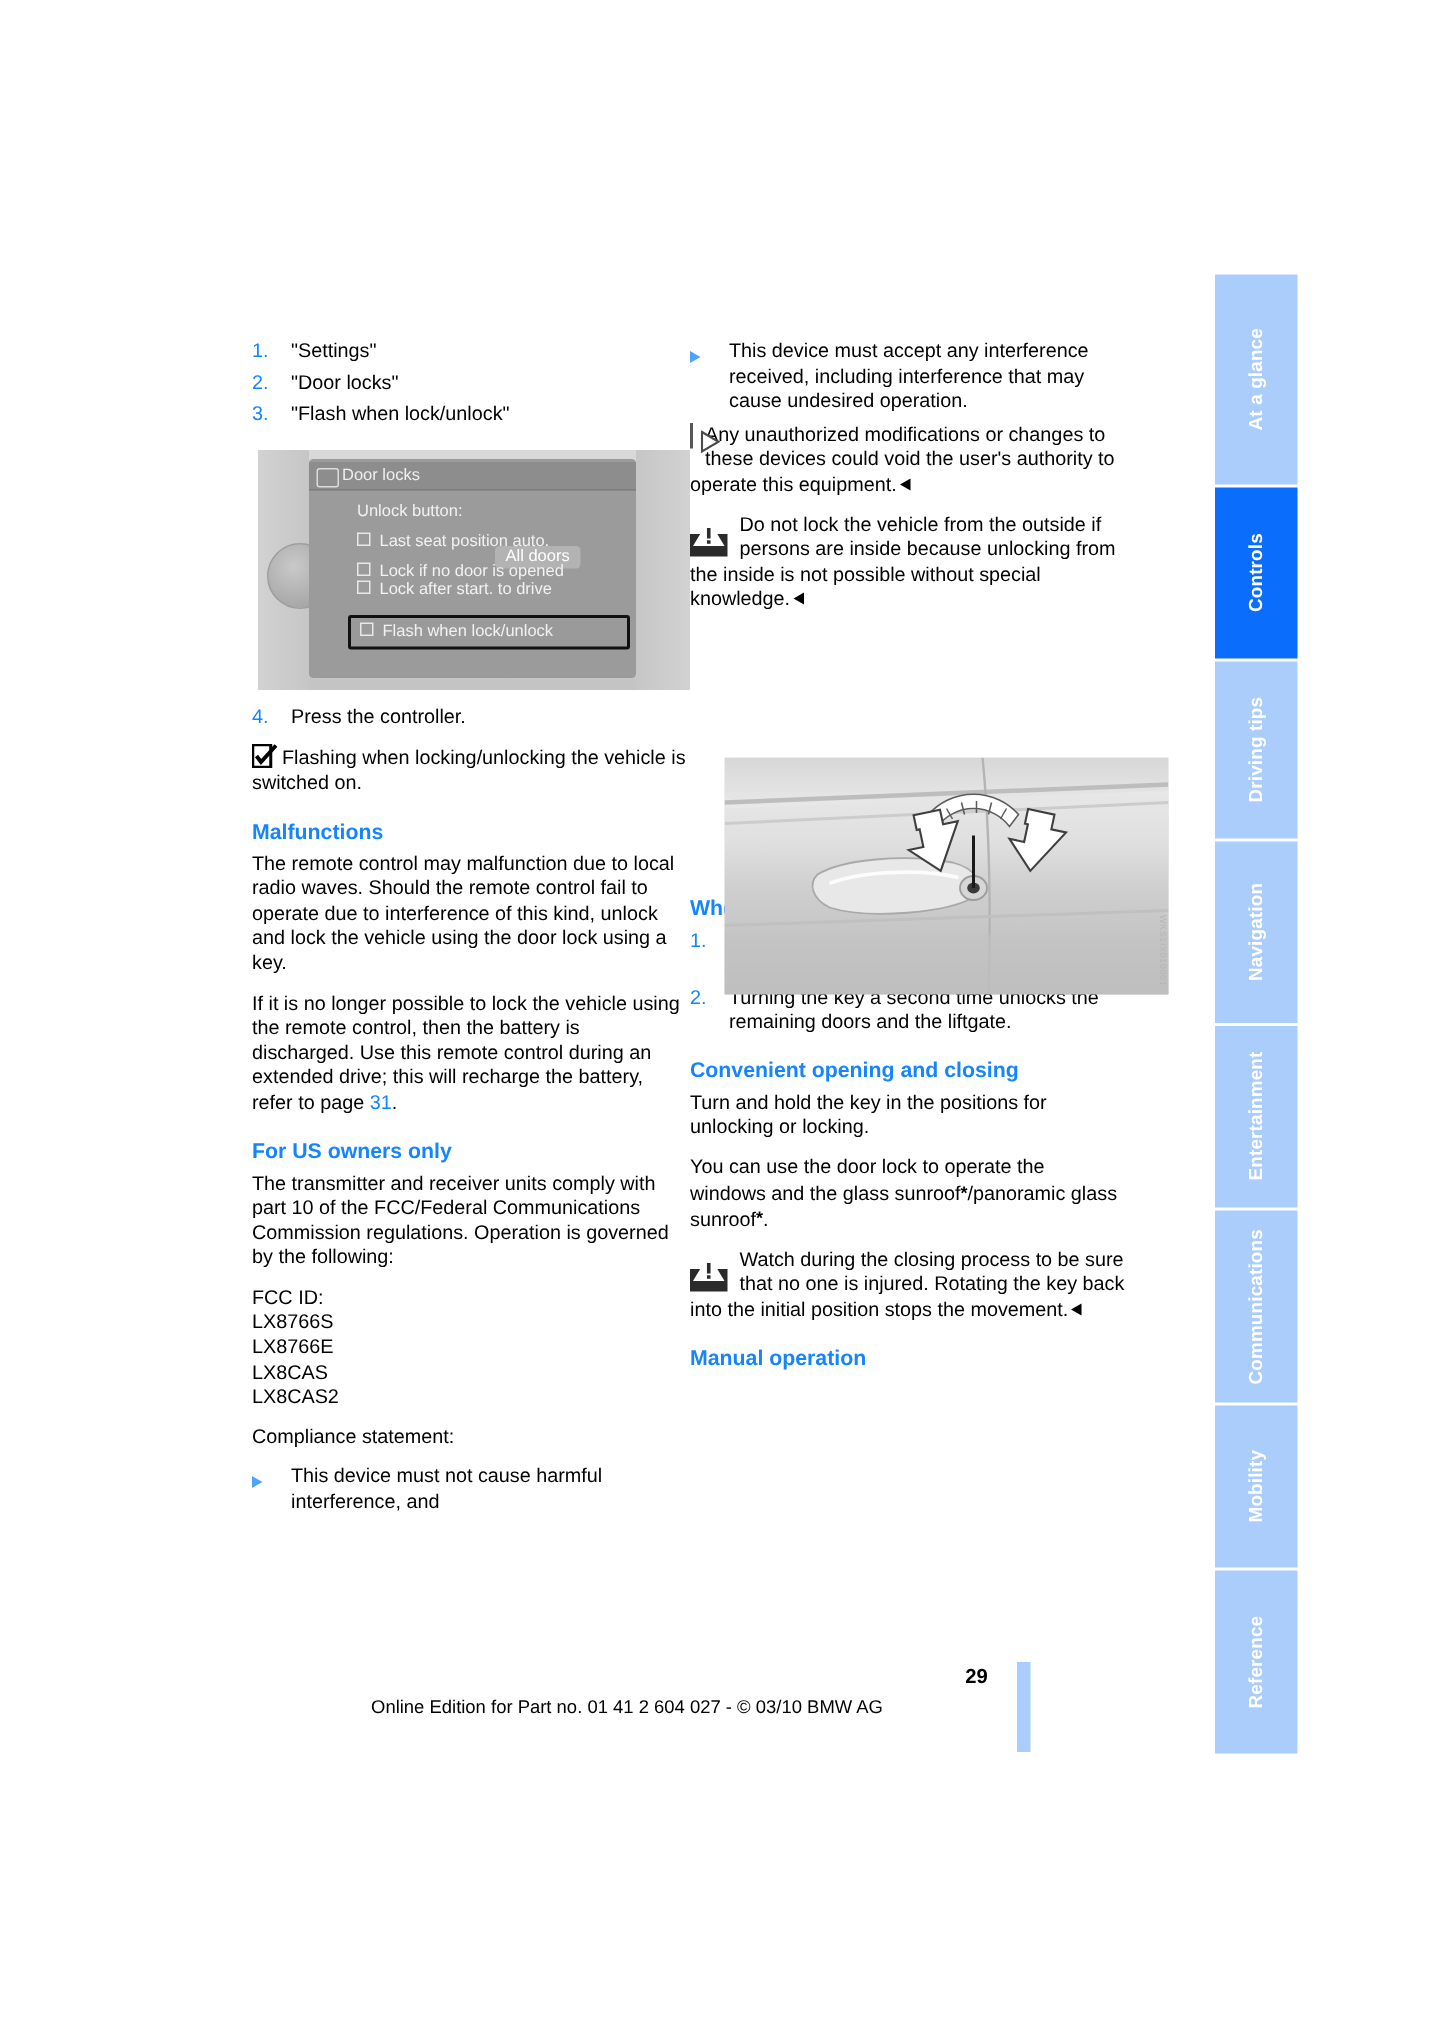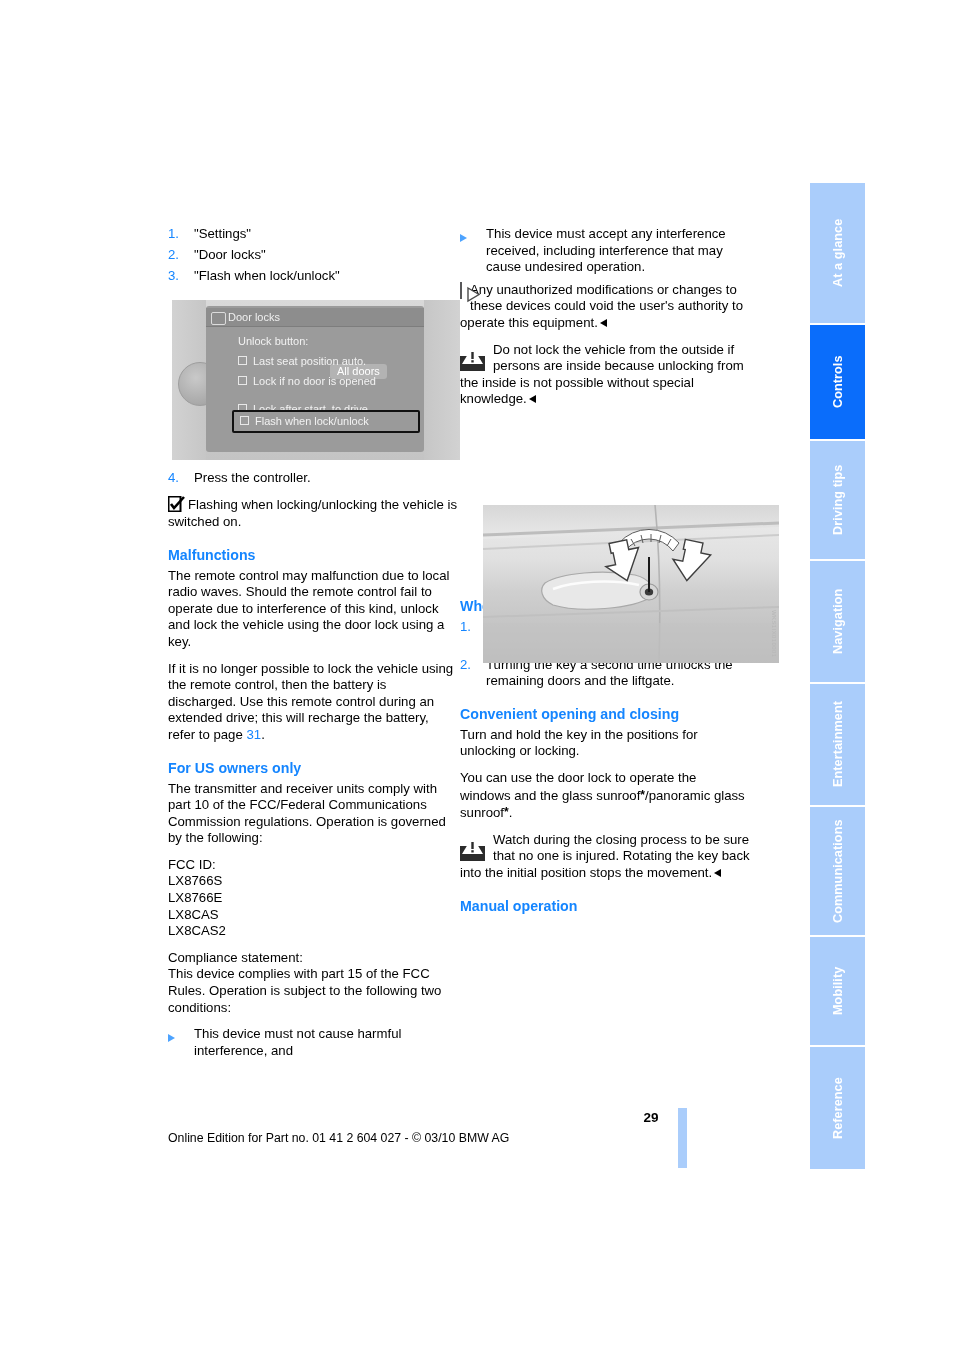--- a/index.html
+++ b/index.html
@@ -273,21 +273,21 @@
     left: 636px; top: 1110px;
     width: 30px;
     text-align: center;
     font-size: 13.5px;
     font-weight: bold;
   }
   .footline {
     position: absolute;
     left: 168px; top: 1131px;
     width: 500px;
-    text-align: left;
+    text-align: center;
     font-size: 12.3px;
   }
   .footbar {
     position: absolute;
     left: 678px; top: 1108px;
     width: 9px; height: 60px;
     background: #aacdfb;
   }
 </style>
 </head>
@@ -340,21 +340,20 @@
     <p>
       <span>FCC ID:</span><br>
       <span>LX8766S</span><br>
       <span>LX8766E</span><br>
       <span>LX8CAS</span><br>
       <span>LX8CAS2</span>
     </p>
 
     <p>
       <span>Compliance statement:</span><br>
-      <span>This device complies with part 15 of the FCC Rules. Operation is subject to the following two conditions:</span>
     </p>
 
     <div class="trirow">
       <span class="tri"><span class="tri-glyph"></span></span>
       <span class="txt">This device must not cause harmful interference, and</span>
     </div>
 
   </div>
 
   <div class="fig fig-idrive">
@@ -369,21 +368,21 @@
       <div class="idrive-titlebar">
         <span class="idrive-titleicon"></span>
         <span>Door locks</span>
       </div>
 
       <div class="idrive-row" style="top:28px;">Unlock button:</div>
       <div class="idrive-valuebox" style="left:124px;top:26px;margin-top:32px;">All doors</div>
 
       <div class="idrive-row" style="top:48px;"><span class="idrive-cb"></span><span>Last seat position auto.</span></div>
       <div class="idrive-row" style="top:68px;"><span class="idrive-cb"></span><span>Lock if no door is opened</span></div>
-      <div class="idrive-row" style="top:96px;"><span class="idrive-cb"></span><span>Lock after start. to drive</span></div>
+      <div class="idrive-row" style="top:80px;"><span class="idrive-cb"></span><span>Lock after start. to drive</span></div>
 
       <div class="idrive-highlight" style="left:26px;top:104px;width:184px;height:19px;">
         <div class="idrive-row" style="left:6px;top:2px;"><span class="idrive-cb"></span><span>Flash when lock/unlock</span></div>
       </div>
     </div>
   </div>
 
   <div class="col col-right">
 
     <div class="trirow">

